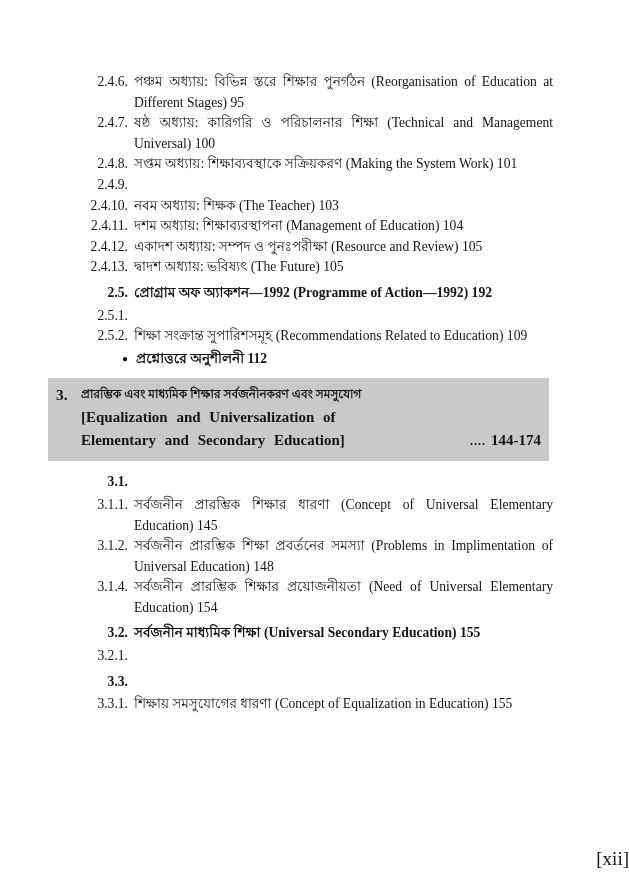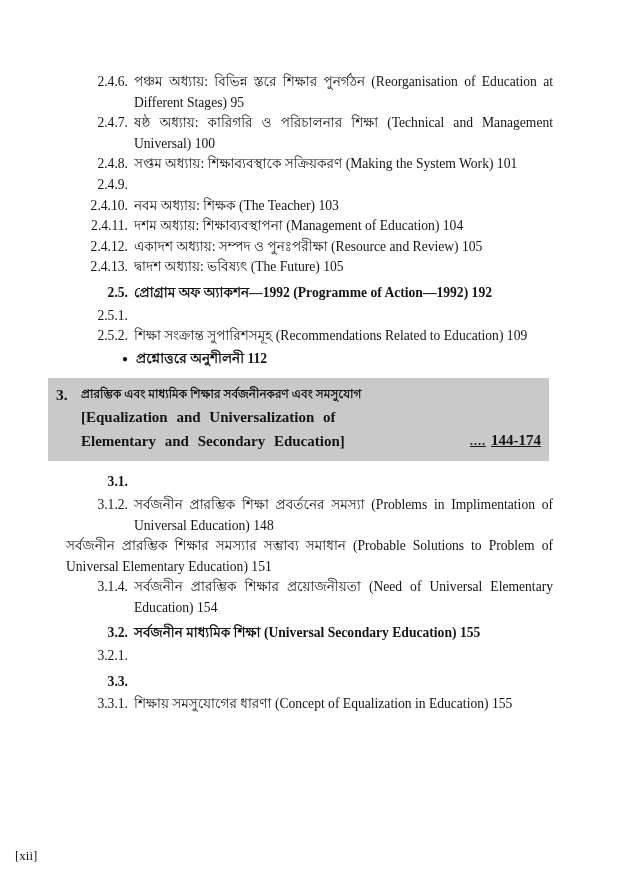--- a/index.html
+++ b/index.html
@@ -70,39 +70,38 @@
   .h-body { flex: 1; }
   .h-bn {
     font-size: 12px;
     line-height: 23px;
   }
   .h-en {
     font-size: 15px;
     line-height: 23px;
     word-spacing: 5px;
   }
-  .h-last { display: flex; align-items: center; }
+  .h-last { display: flex; align-items: flex-start; }
   .h-pages {
     margin-left: auto;
     word-spacing: normal;
     white-space: nowrap;
-    text-decoration: underline;
   }
   .h-dots {
     font-size: 12px;
     letter-spacing: 1px;
     margin-right: 5px;
   }
   .footer {
     position: absolute;
     left: 15px;
     right: 0;
     top: 848px;
-    text-align: left;
-    font-size: 13px;
+    text-align: right;
+    font-size: 19px;
   }
 </style>
 </head>
 <body style="background: rgb(255, 255, 255); color: rgb(20, 20, 20);">
 
 <div class="page">
   <div class="toc">
 
     <div id="toc-top">
         <div class="entry">
@@ -165,25 +164,28 @@
           </span>
         </div>
       </div>
     </div>
 
     <div id="toc-bottom">
         <div class="entry bold">
           <span class="num">3.1.</span>
         </div>
         <div class="entry">
+          <span class="num">3.1.1.</span>
+          <span class="txt">সর্বজনীন প্রারম্ভিক শিক্ষার ধারণা (Concept of Universal Elementary Education) 145</span>
+        </div>
+        <div class="entry">
           <span class="num">3.1.2.</span>
           <span class="txt">সর্বজনীন প্রারম্ভিক শিক্ষা প্রবর্তনের সমস্যা (Problems in Implimentation of Universal Education) 148</span>
         </div>
         <div class="entry">
-          <span class="txt">সর্বজনীন প্রারম্ভিক শিক্ষার সমস্যার সম্ভাব্য সমাধান (Probable Solutions to Problem of Universal Elementary Education) 151</span>
         </div>
         <div class="entry">
           <span class="num">3.1.4.</span>
           <span class="txt">সর্বজনীন প্রারম্ভিক শিক্ষার প্রয়োজনীয়তা (Need of Universal Elementary Education) 154</span>
         </div>
         <div class="entry bold">
           <span class="num">3.2.</span>
           <span class="txt">সর্বজনীন মাধ্যমিক শিক্ষা (Universal Secondary Education) 155</span>
         </div>
         <div class="entry">

